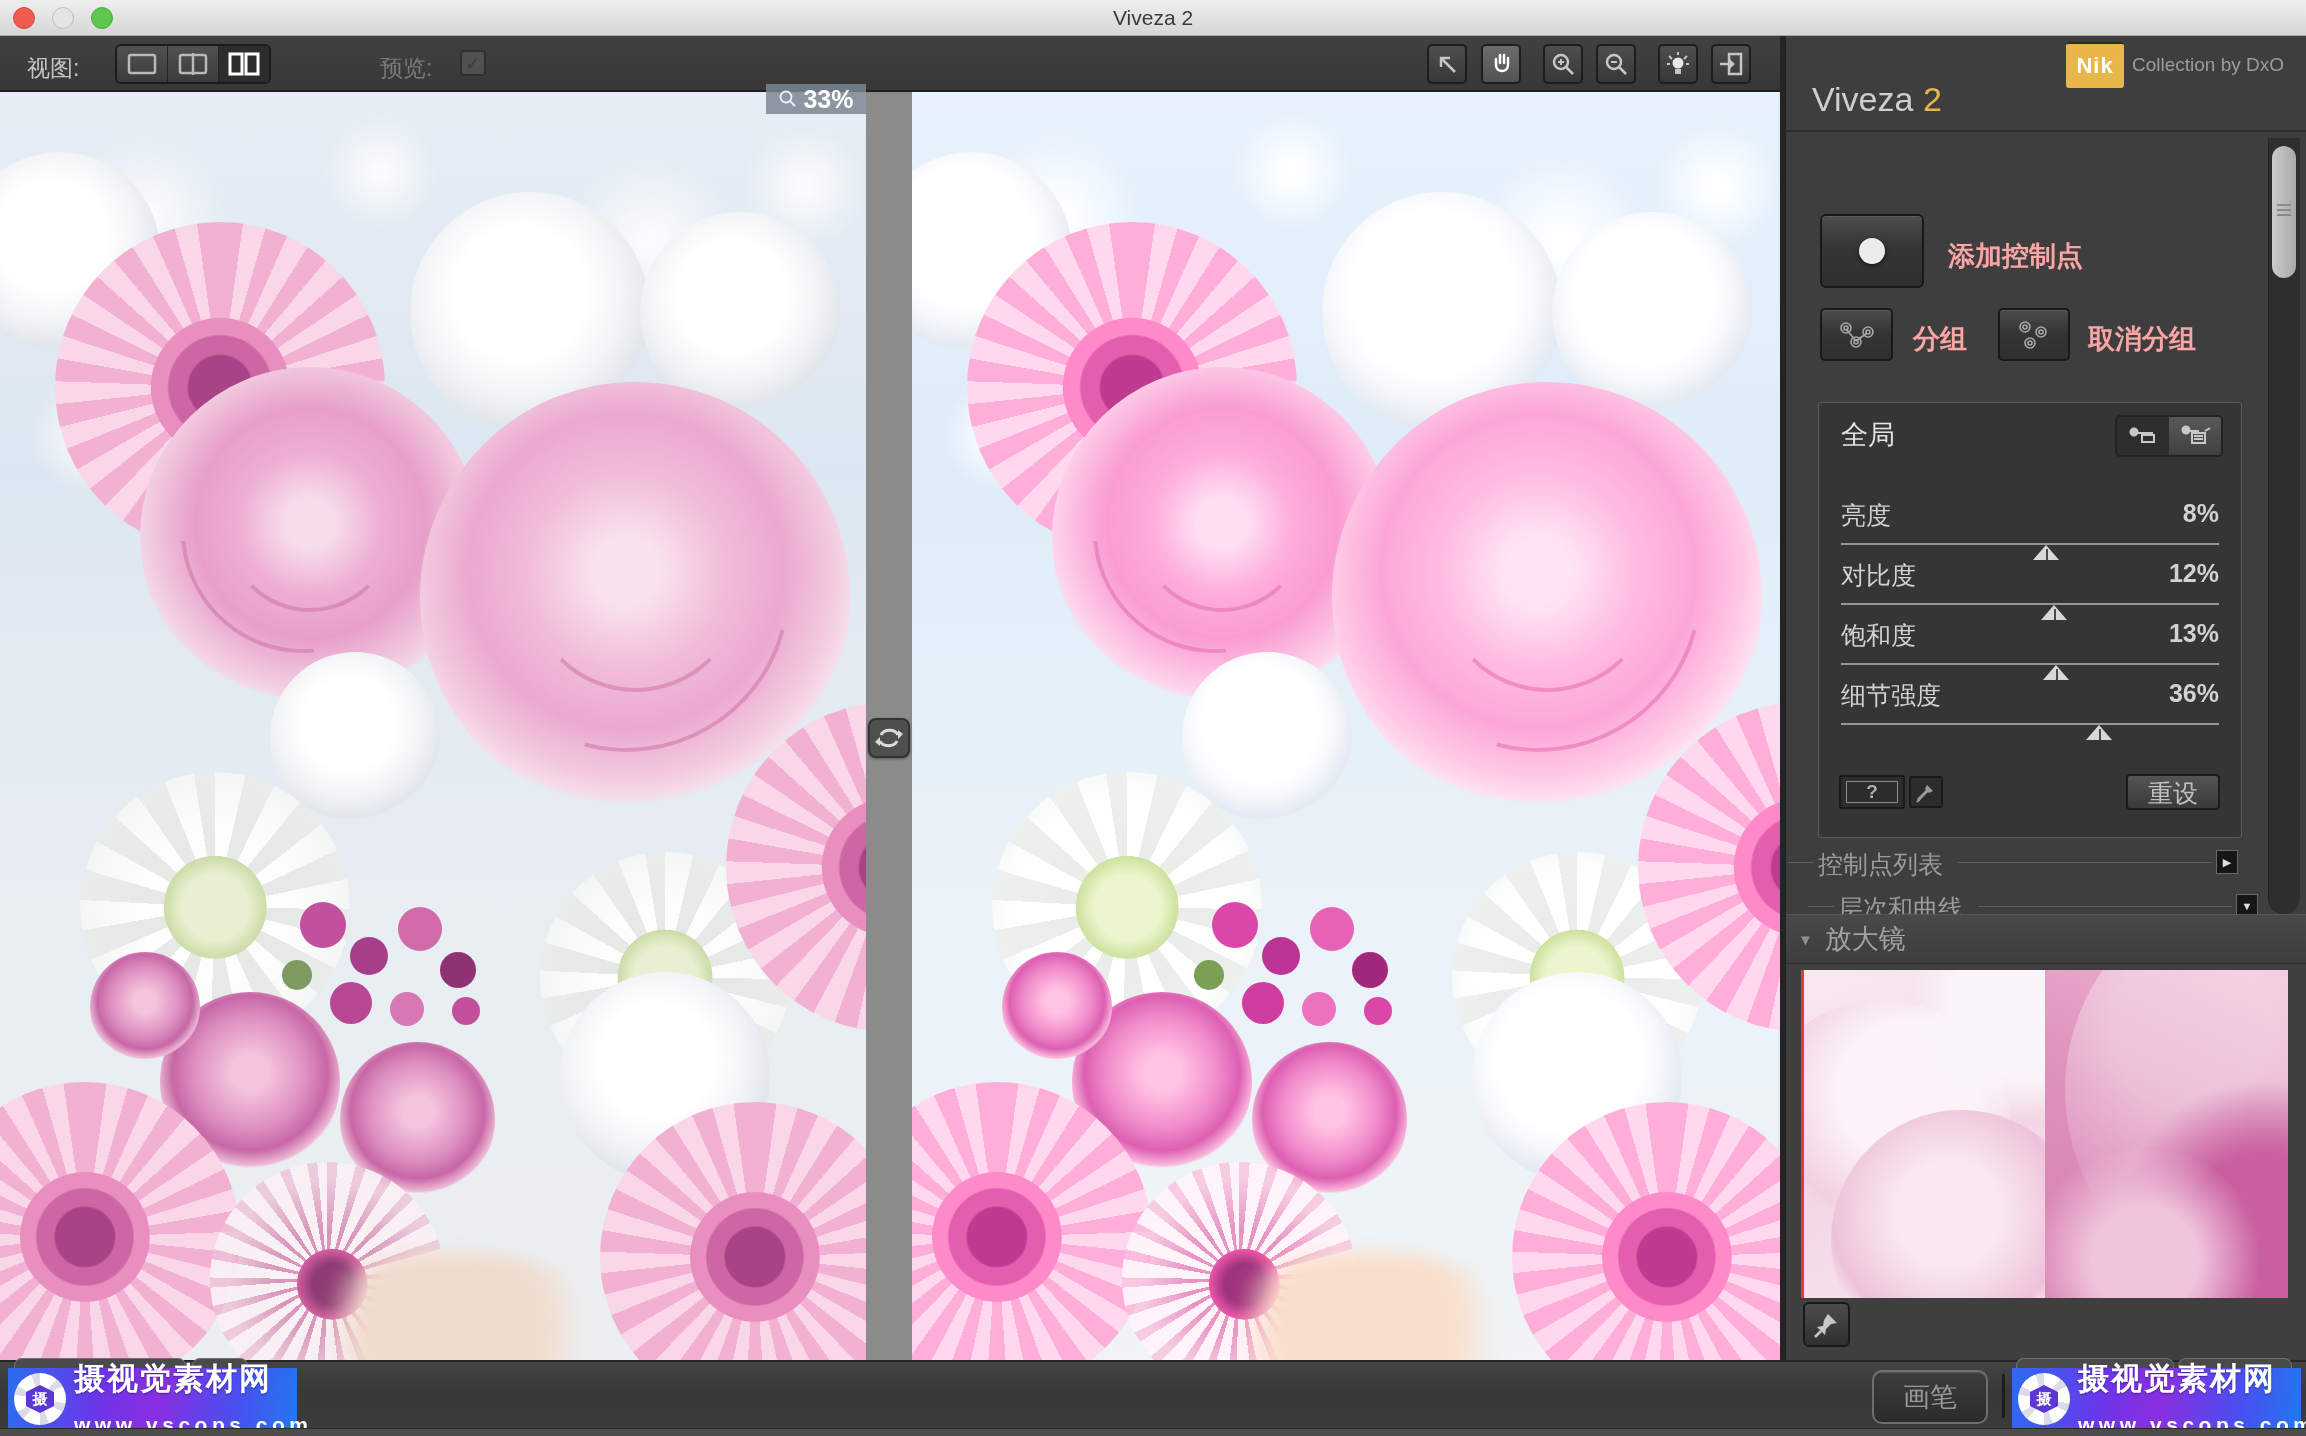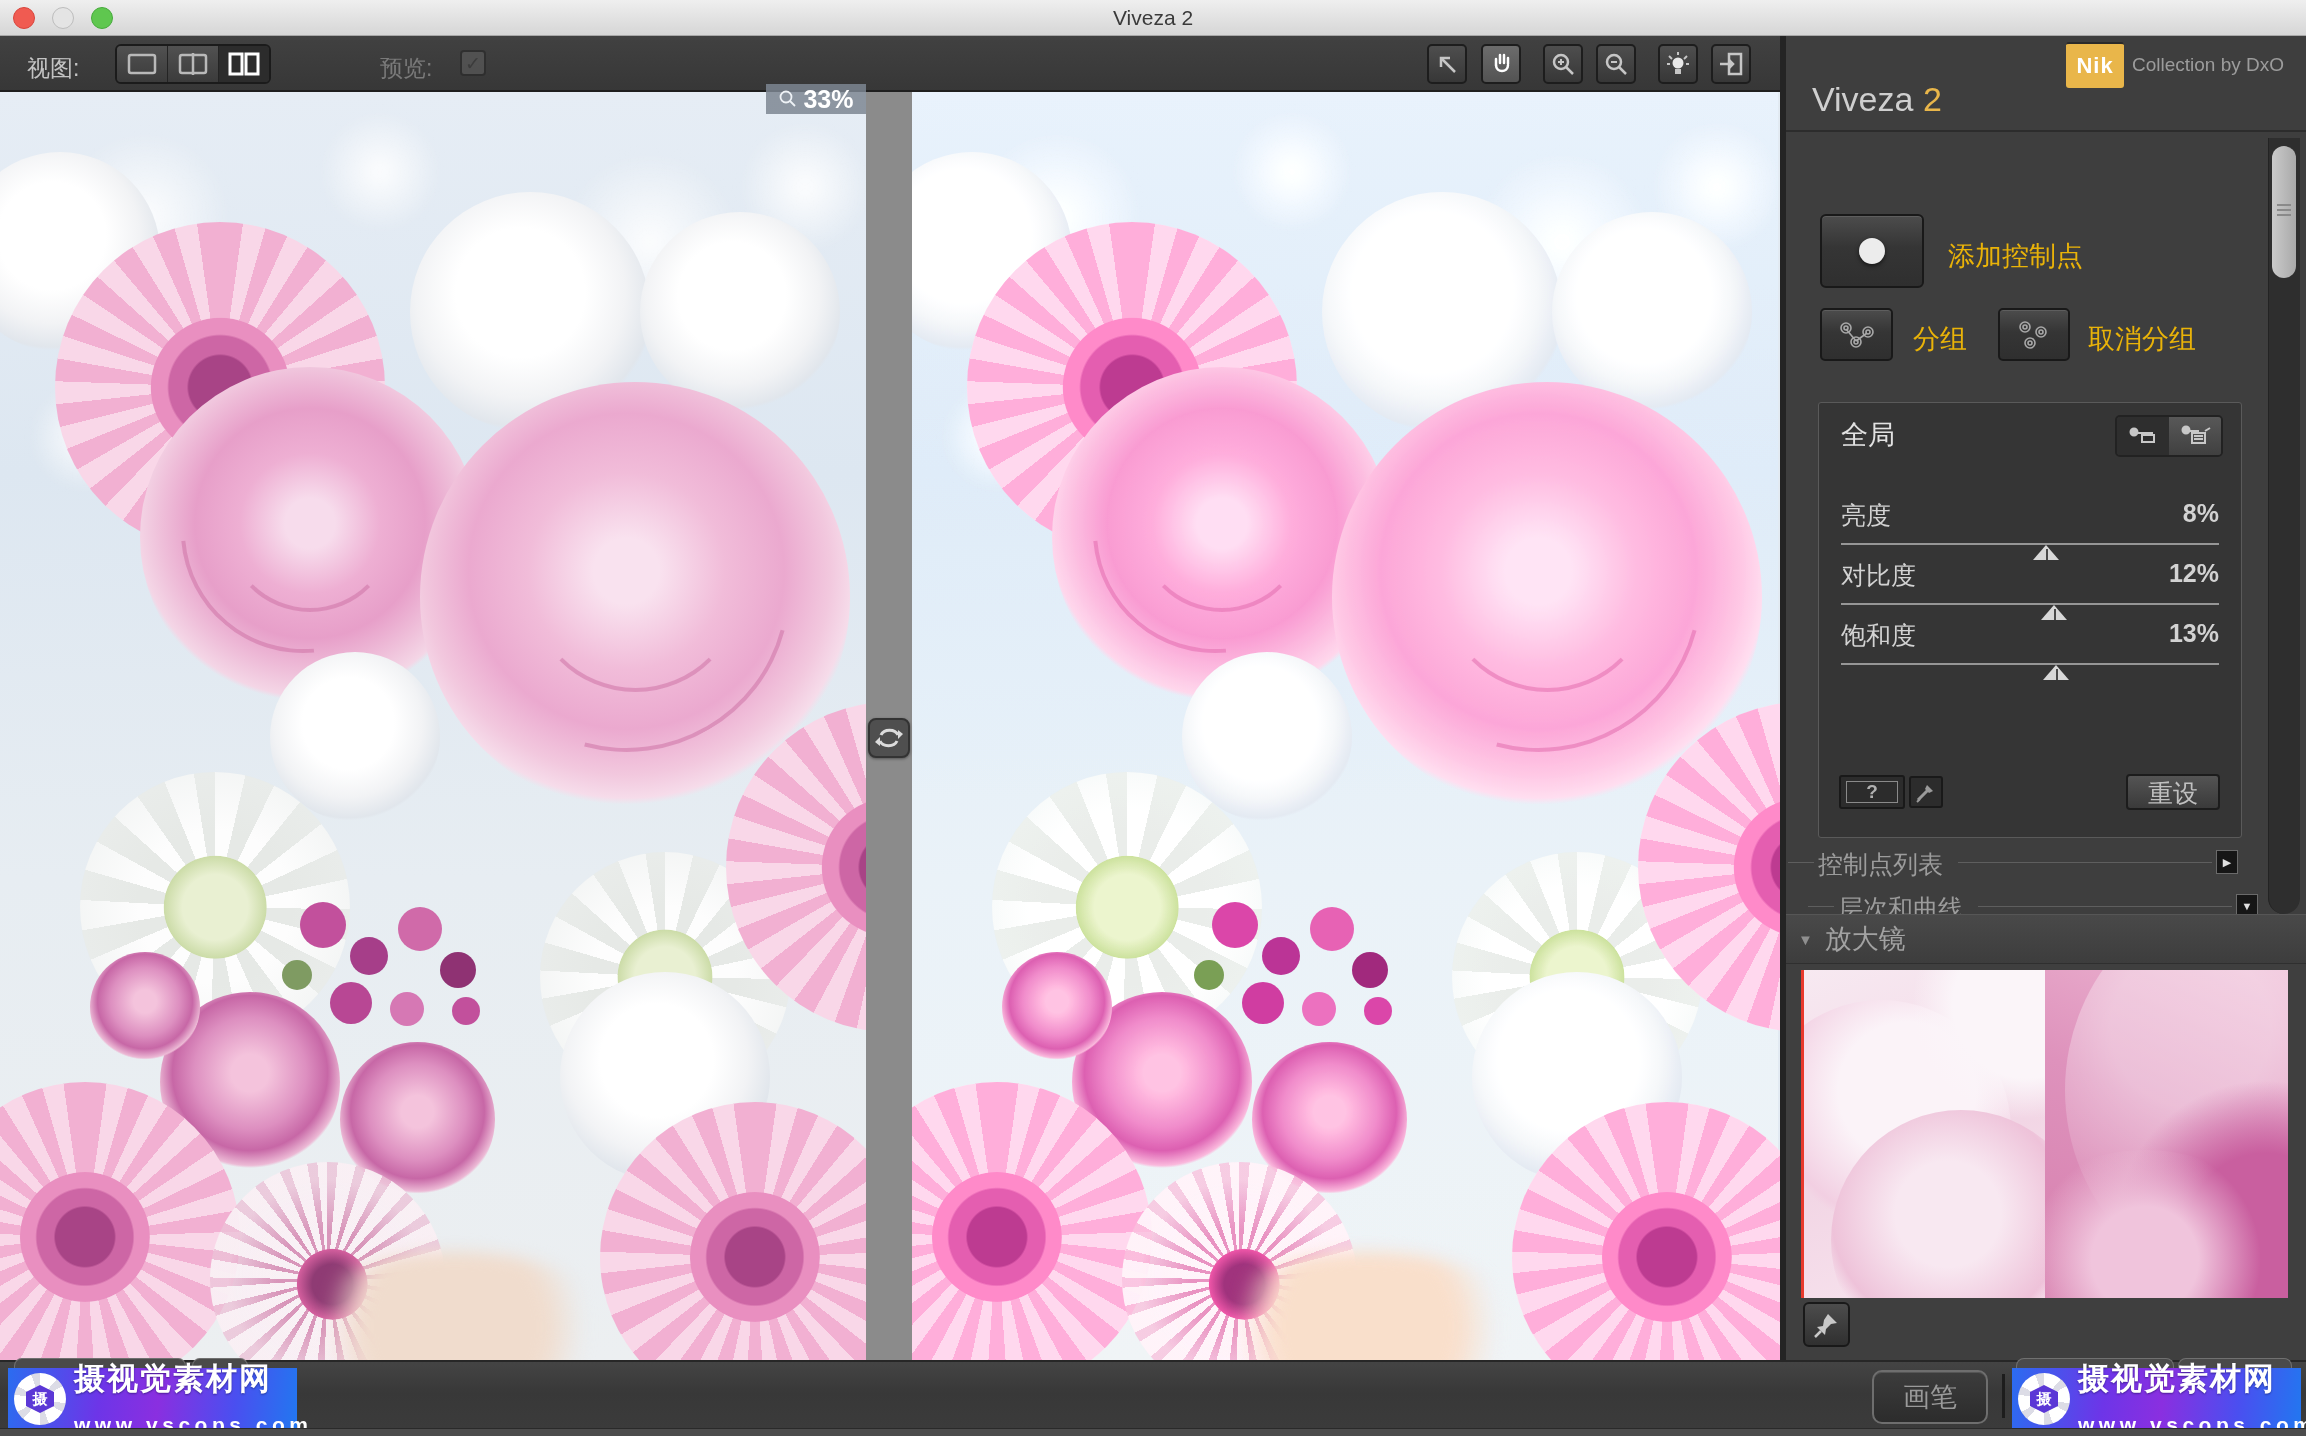--- a/index.html
+++ b/index.html
@@ -118,21 +118,21 @@
   .scroll-thumb{position:absolute;left:3px;top:8px;width:24px;height:132px;border-radius:12px;
     background:linear-gradient(90deg,#cacaca,#a9a9a9);cursor:pointer;}
   .scroll-thumb::after{content:"";position:absolute;left:5px;top:58px;width:14px;height:2px;background:#8a8a8a;
     box-shadow:0 5px 0 #8a8a8a,0 10px 0 #8a8a8a;}
 
   .big-btn{position:absolute;border-radius:6px;border:2px solid #191919;cursor:pointer;
     background:linear-gradient(#4c4c4c,#353535 45%,#2f2f2f);box-shadow:inset 0 1px 0 #5e5e5e;
     display:flex;align-items:center;justify-content:center;padding:0;}
   .donut{width:16px;height:16px;border:13px solid #ececec;border-radius:50%;background:#2f2f2f;
     box-shadow:0 2px 4px rgba(0,0,0,.55);}
-  .panel-label{position:absolute;font-size:27px;color:#eab308;}
+  .panel-label{position:absolute;font-size:27px;color:#fca5a5;font-weight:bold;}
 
   .global-box{position:absolute;left:32px;top:366px;width:424px;height:436px;background:#353535;
     border:1px solid #5a5a5a;border-radius:3px;padding-left:16px;}
   .global-title{position:absolute;left:22px;top:14px;font-size:27px;color:#e2e2e2;}
   .g-toggles{position:absolute;left:296px;top:12px;width:108px;height:42px;display:flex;
     border:2px solid #222;border-radius:5px;overflow:hidden;}
   .g-toggles button{flex:1;border:none;padding:0;margin:0;background:linear-gradient(#585858,#404040);
     display:flex;align-items:center;justify-content:center;cursor:pointer;}
   .g-toggles button.pressed{background:#2e2e2e;}
   .slider-row{position:absolute;left:22px;width:380px;height:56px;}
@@ -450,20 +450,29 @@
       </div>
       <div class="slider-row" style="top:216px;">
         <div class="s-label">饱和度</div>
         <div class="s-value">13%</div>
         <div class="s-track"></div>
         <div class="s-thumb" style="left: 56.5%;"><svg width="26" height="15">
               <polygon points="13,0 26,15 0,15" fill="#d8d8d8"></polygon>
               <line x1="14" y1="4" x2="14" y2="15" stroke="#4a4a4a" stroke-width="2"></line>
             </svg></div>
       </div>
+      <div class="slider-row" style="top:276px;">
+        <div class="s-label">细节强度</div>
+        <div class="s-value">36%</div>
+        <div class="s-track"></div>
+        <div class="s-thumb" style="left: 68%;"><svg width="26" height="15">
+              <polygon points="13,0 26,15 0,15" fill="#d8d8d8"></polygon>
+              <line x1="14" y1="4" x2="14" y2="15" stroke="#4a4a4a" stroke-width="2"></line>
+            </svg></div>
+      </div>
 
       <button class="mini-btn" style="left:20px;top:372px;width:66px;height:34px;">
         <div class="help-inner">?</div>
       </button>
       <button class="mini-btn" style="left:90px;top:373px;width:34px;height:32px;">
         <svg width="26" height="26">
             <line x1="5" y1="21" x2="15" y2="11" stroke="#9a9a9a" stroke-width="3"></line>
             <polygon points="14,6 20,12 16,14 12,10" fill="#9a9a9a"></polygon>
             <line x1="4" y1="23" x2="7" y2="20" stroke="#9a9a9a" stroke-width="2"></line>
           </svg>

